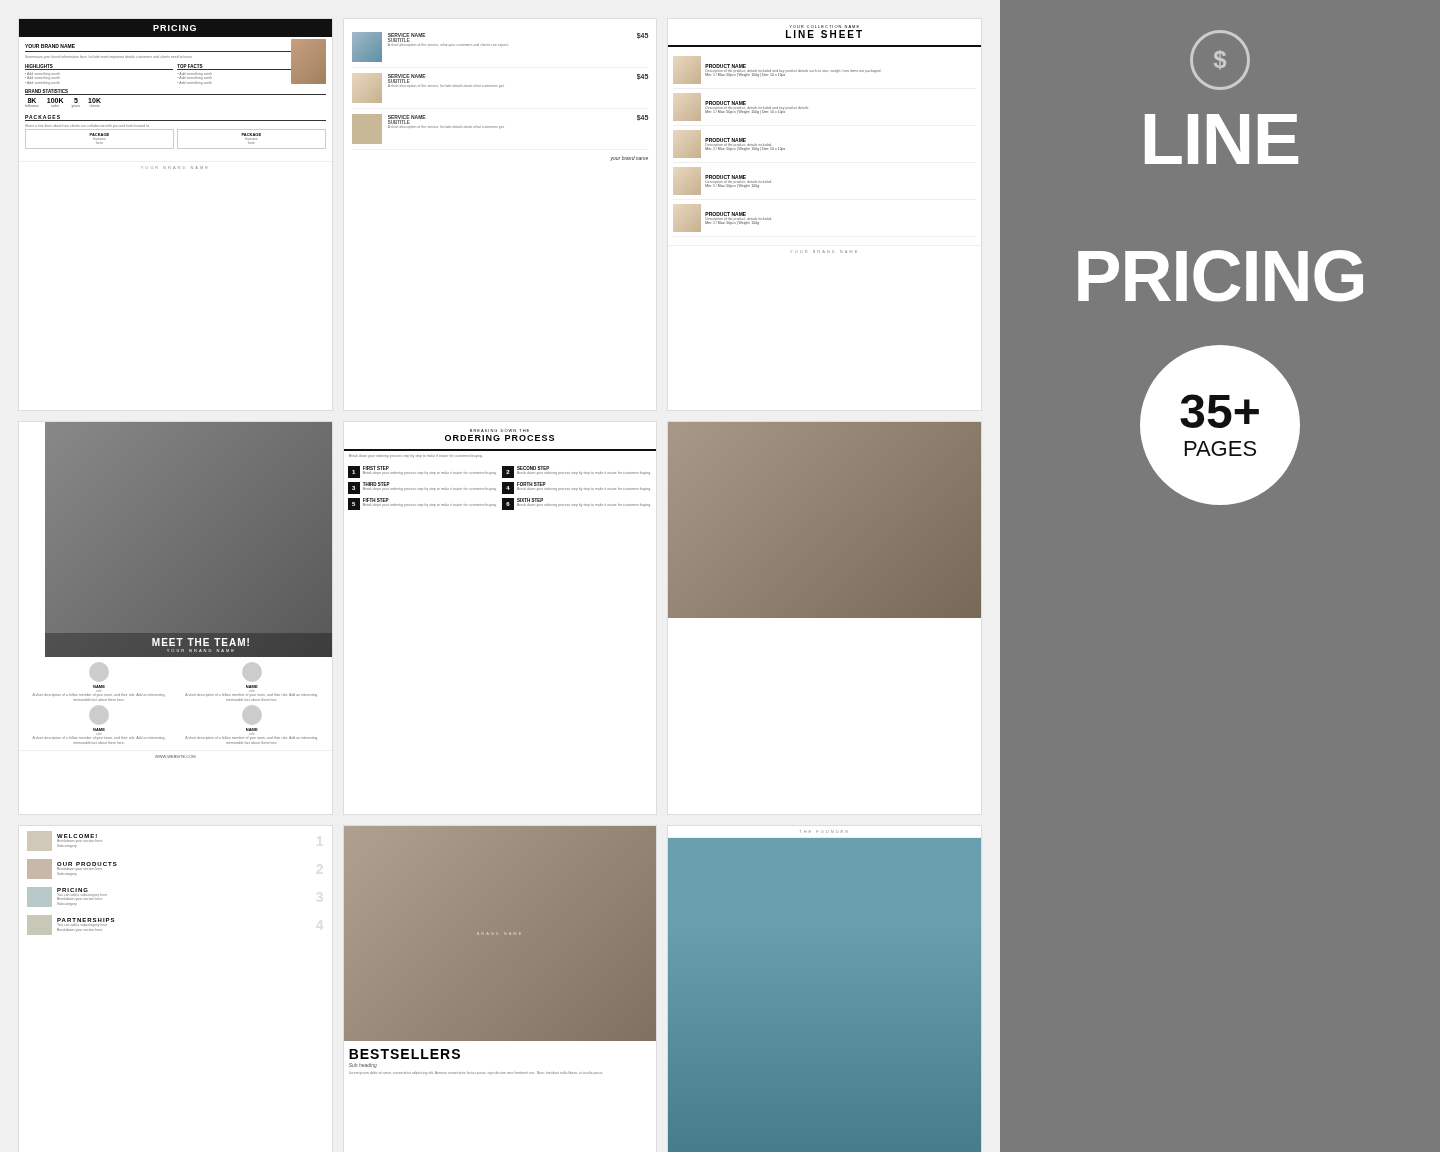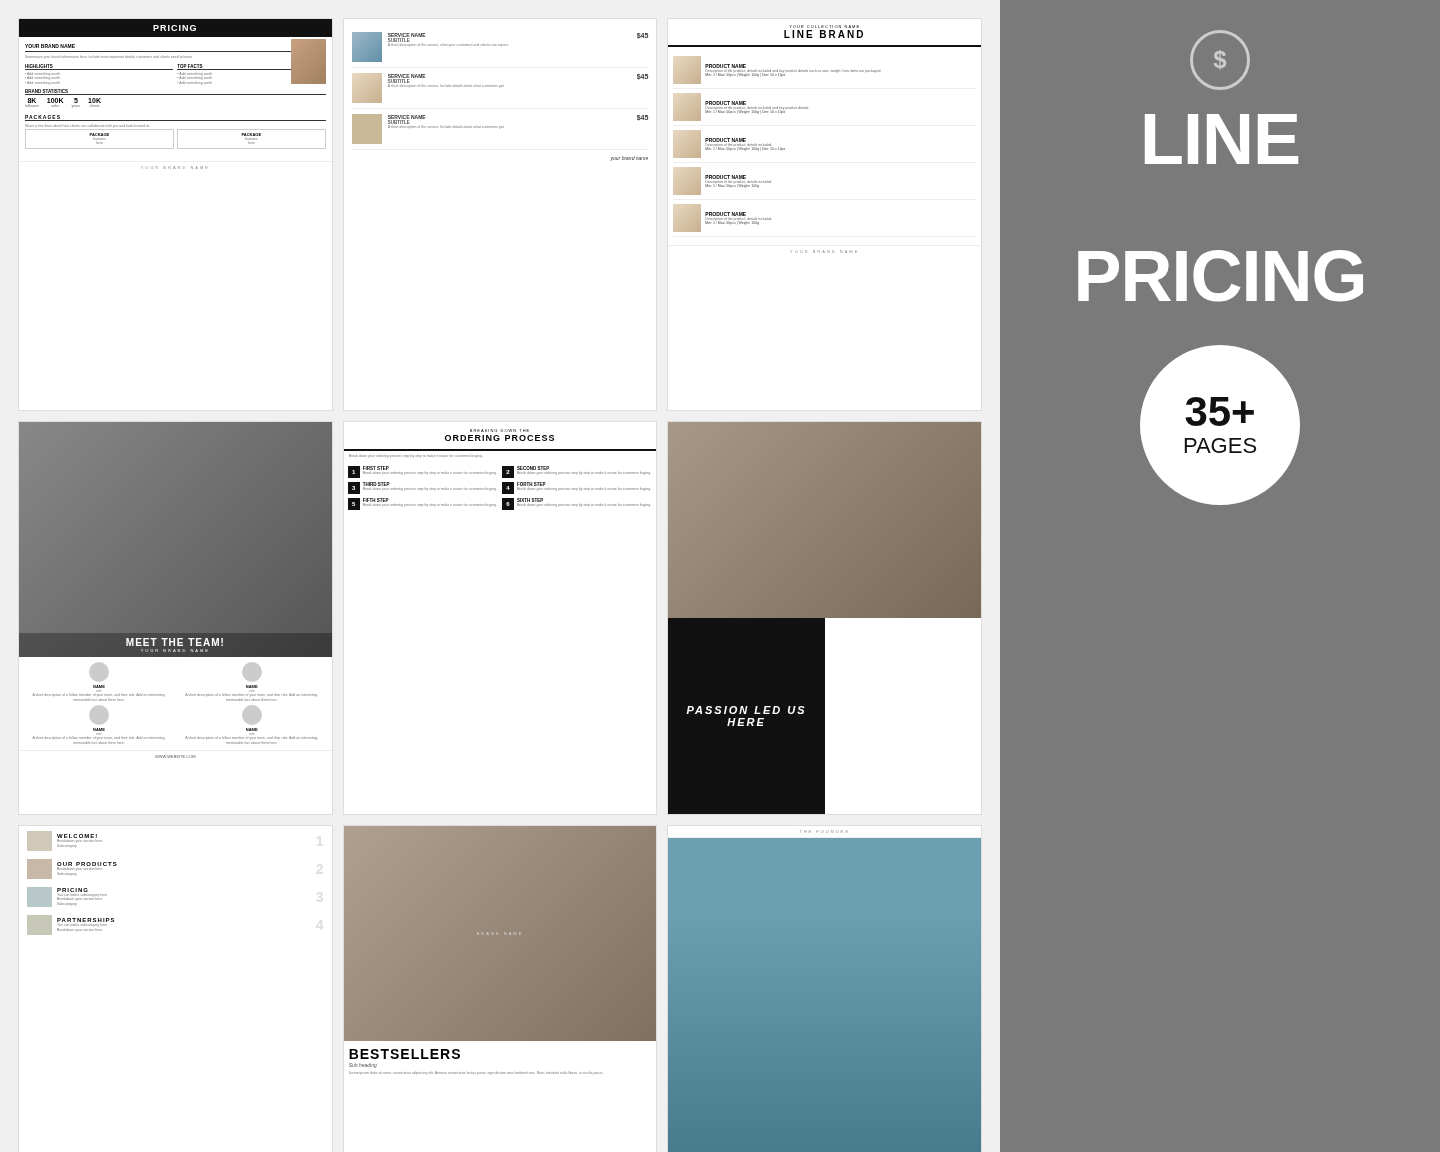--- a/index.html
+++ b/index.html
@@ -227,20 +227,21 @@
     .card-team {
       aspect-ratio: 0.8;
       position: relative;
     }
     .team-photo {
       width: 100%;
       height: 60%;
       background: linear-gradient(135deg, #888 0%, #555 100%);
       position: relative;
       overflow: hidden;
+      margin-left: 26px;
     }
     .team-photo-overlay {
       position: absolute;
       bottom: 0;
       left: 0;
       right: 0;
       background: rgba(0,0,0,0.3);
       padding: 4px;
     }
     .team-title {
@@ -523,21 +524,21 @@
       height: 160px;
       border-radius: 50%;
       background: #fff;
       display: flex;
       flex-direction: column;
       align-items: center;
       justify-content: center;
       margin: 20px 0;
     }
     .pages-num {
-      font-size: 42px;
+      font-size: 48px;
       font-weight: 900;
       color: #111;
       line-height: 1;
     }
     .pages-label {
       font-size: 22px;
       font-weight: normal;
       color: #111;
     }
 
@@ -656,21 +657,21 @@
         </div>
         <div class="service-price">$45</div>
       </div>
       <div style="text-align:right;font-size:5px;font-style:italic;margin-top:5px;">your brand name</div>
     </div>
   </div>
 
   <div class="card card-linesheet">
     <div class="ls-header">
       <div class="ls-collection">YOUR COLLECTION NAME</div>
-      <div class="ls-title">LINE BRAND</div>
+      <div class="ls-title">LINE SHEET</div>
     </div>
     <div style="padding:5px;">
       <div class="ls-product-row">
         <div class="ls-product-img photo-candles"></div>
         <div class="ls-product-info">
           <div class="ls-product-name">PRODUCT NAME</div>
           <div class="ls-product-desc">Description of the product, details included and key product details such as size, weight, how items are packaged.</div>
           <div class="ls-product-prices">Min: 1 / Max: 50pcs | Weight: 100g | Dim: 10 x 10px</div>
         </div>
       </div>
@@ -793,23 +794,20 @@
         <div class="step-content">
           <div class="step-title">SIXTH STEP</div>
           <div class="step-desc text-tiny">Break down your ordering process step by step to make it easier for customers buying.</div>
         </div>
       </div>
     </div>
   </div>
 
   <div class="card" style="aspect-ratio:0.8;position:relative;">
     <div style="width:100%;height:50%;background:linear-gradient(135deg,#a89888 0%,#786858 100%);"></div>
-    <div class="card-passion" style="height:50%;background:#111;">
-      <div class="passion-text">PASSION LED US HERE</div>
-    </div>
   </div>
 
   <div class="card card-contents">
     <div class="contents-items">
       <div class="contents-item">
         <div class="contents-img" style="background:#d0c8b8;"></div>
         <div class="contents-info">
           <div class="contents-item-title">WELCOME!</div>
           <div class="contents-item-sub text-tiny">Breakdown your section here<br>Subcategory</div>
         </div>

